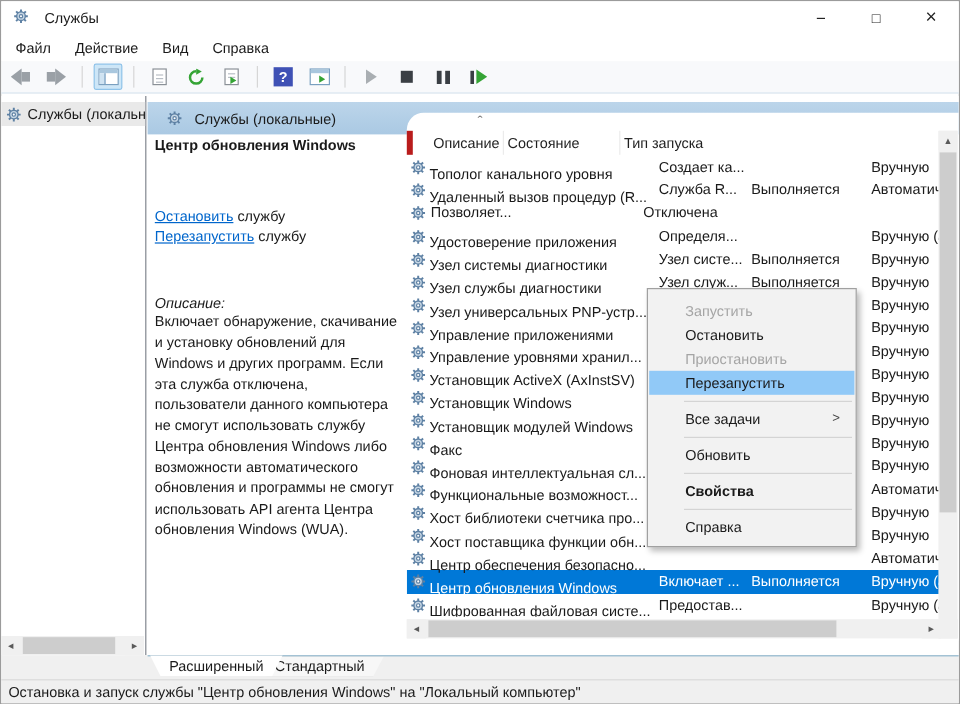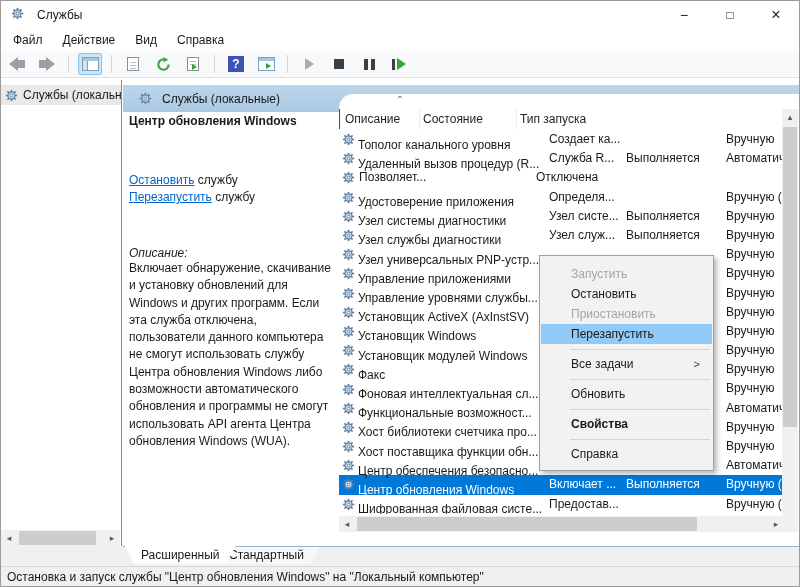--- a/index.html
+++ b/index.html
@@ -64,21 +64,21 @@
   .detail .links { margin-top:44px; line-height:17px; }
   .link { color:#0066cc; text-decoration:underline; }
   .detail .desc-label { margin-top:40px;font-style:italic; }
   .detail .desc-text { margin-top:0px; line-height:17.3px; width:204px; }
 
   
   .sort-caret { position:absolute; left:392px; top:96px; width:14px; text-align:center; color:#6a6a6a; font-size:13px; height:10px; line-height:10px; }
   .lheader { position:absolute; left:338px; top:108px; width:445px; height:20px; display:flex; color:#1f1f1f; }
   .lheader .hc { height:20px; line-height:20px; white-space:nowrap; overflow:hidden; }
   .hc.c1 { width:207px; padding-left:7px; }
-  .hc.c2 { width:80px; padding-left:5px; border-left:1px solid #b91c1c; }
+  .hc.c2 { width:80px; padding-left:17px; border-left:5px solid #b91c1c; }
   .hc.c3 { width:97px; padding-left:3px; border-left:1px solid #ebebeb; }
   .hc.c4 { flex:1; padding-left:3px; border-left:1px solid #ebebeb; }
   .rows { position:absolute; left:338px; top:129px; width:445px; height:384px; overflow:hidden; }
   .srow { display:flex; height:19.2px; line-height:19.2px; align-items:center; white-space:nowrap; }
   .srow .ic { width:16px; margin-left:1px; display:flex; align-items:center; justify-content:center; flex:none; }
   .srow .cell { overflow:hidden; flex:none; }
   .srow .cname { width:190px; padding-left:2px;margin-top:11px; }
   .srow .cdesc { width:80px; padding-left:3px; }
   .srow .cstat { width:97px; }
   .srow .cstart { flex:1; padding-left:3px; }
@@ -89,21 +89,21 @@
   .vscroll .up { top:0; left:0; }
   .vscroll .down { bottom:0; left:0; }
   .vscroll .thumb { position:absolute; left:1px; top:18px; width:14px; height:300px; background:#cdcdcd; }
   .hscroll { position:absolute; left:338px; top:515px; width:445px; height:16px; background:#f0f0f0; }
   .hscroll .left { left:0; top:0; }
   .hscroll .right { right:0; top:0; }
   .hscroll .thumb { position:absolute; left:18px; top:1px; width:340px; height:14px; background:#cdcdcd; }
   .corner { position:absolute; right:1px; top:515px; width:16px; height:16px; background:#f0f0f0; }
 
   
-  .cmenu { position:absolute; left:538px; top:254px; width:175px; background:#f2f2f2; border:1px solid #a0a0a0; box-shadow:3px 3px 5px rgba(0,0,0,.28); padding:8px 0 6px 0; z-index:10; }
+  .cmenu { position:absolute; left:538px; top:239px; width:175px; background:#f2f2f2; border:1px solid #a0a0a0; box-shadow:3px 3px 5px rgba(0,0,0,.28); padding:8px 0 6px 0; z-index:10; }
   .citem { height:20px; line-height:20px; padding-left:30px; position:relative; margin:0 1px; color:#1a1a1a; }
   .citem.disabled { color:#a5a5a5; }
   .citem.highlighted { background:var(--menu-highlight,#91c9f7); }
   .citem.bold { font-weight:bold; }
   .citem .sub { position:absolute; right:12px; top:0; font-size:11px; color:#444; }
   .csep { height:1px; background:#d4d4d4; margin:4.5px 3px 4.5px 30px; }
 
   
   .tabstrip { position:absolute; left:0; top:545px; right:0; height:20px; background:#f0f0f0; }
   .tabstrip .topline { position:absolute; left:122px; right:0; top:0; height:1px; background:#8fb6cc; }
@@ -476,21 +476,21 @@
               <line x1="12" y1="8" x2="15" y2="8"></line>
       <line x1="3" y1="3" x2="5.2" y2="5.2"></line>
               <line x1="10.8" y1="10.8" x2="13" y2="13"></line>
       <line x1="3" y1="13" x2="5.2" y2="10.8"></line>
               <line x1="10.8" y1="5.2" x2="13" y2="3"></line>
     </g>
     <circle cx="8" cy="8" r="4.4" fill="#c6d6e4" stroke="#5e81a4" stroke-width="1.4"></circle>
     <circle cx="8" cy="8" r="1.7" fill="#ffffff" stroke="#5e81a4" stroke-width="1.2"></circle>
   </svg>
         </span>
-    <span class="cell cname">Управление уровнями службы...</span>
+    <span class="cell cname">Управление уровнями хранил...</span>
     <span class="cell cdesc"></span>
     <span class="cell cstat"></span>
     <span class="cell cstart">Вручную</span>
   </div>
       <div class="srow">
     <span class="ic gear-slot">
           <svg class="gear-svg" width="13" height="13" viewBox="0 0 16 16">
     <g stroke="#5e81a4" stroke-width="2">
       <line x1="8" y1="1" x2="8" y2="4"></line>
               <line x1="8" y1="12" x2="8" y2="15"></line>

